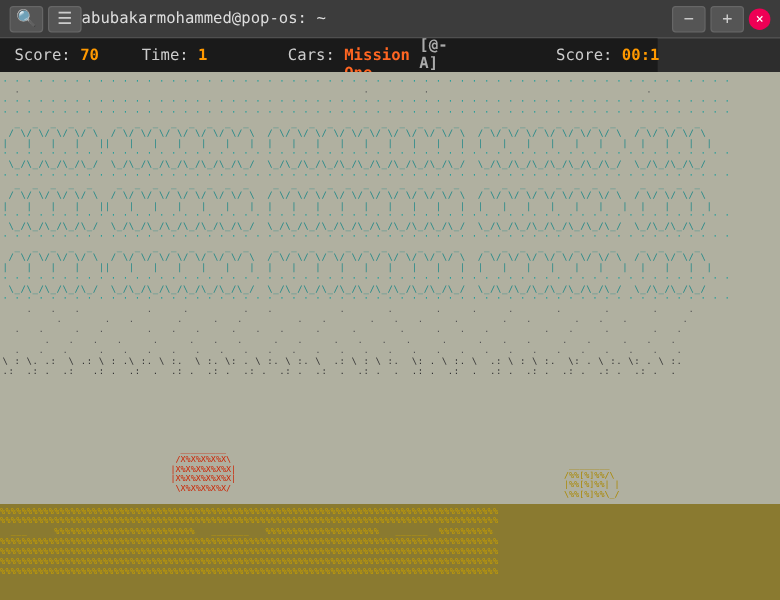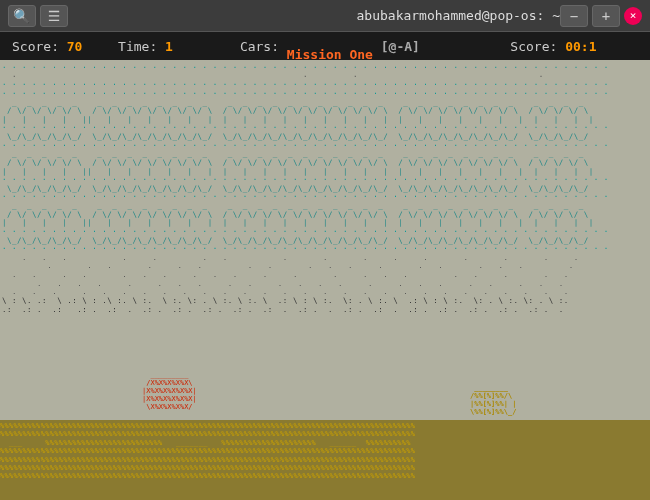--- a/index.html
+++ b/index.html
@@ -11,21 +11,21 @@
       height: 32px;
       background: #3c3c3c;
       display: flex;
       align-items: center;
       justify-content: space-between;
       padding: 0 8px;
       border-bottom: 1px solid #555;
     }
     #titlebar-title {
       flex: 1;
-      text-align: right;
+      text-align: left;
       color: #ddd;
       font-size: 13px;
     }
     .tb-btn {
       width: 28px;
       height: 22px;
       background: #555;
       border: 1px solid #666;
       border-radius: 3px;
       display: flex;
@@ -34,21 +34,21 @@
       color: #ccc;
       font-size: 14px;
       cursor: pointer;
     }
     .tb-btn.close { background: #e05; color: white; border-radius: 50%; width: 18px; height: 18px; font-size: 11px; border: none; }
     .tb-btn.minimize { background: #555; }
     .tb-btn.maximize { background: #555; }
 
     
     #statusbar {
-      width: 650px;
+      width: 548px;
       height: 28px;
       background: #1a1a1a;
       display: flex;
       align-items: center;
       padding: 0 12px;
       font-size: 13px;
       color: #ccc;
       gap: 0;
     }
     #statusbar .label { color: #ccc; }
@@ -205,21 +205,21 @@
  \X%X%X%X%X/</div>
     <div style="color:#00aacc;font-size:7px;line-height:1.15;white-space:pre;">  _________
  /X%X%X%X%X\
 |%X|     |X%|
 |%X| [%] |X%|
  \_|_____|_/</div>
     <div style="color:#333;font-size:7px;line-height:1.15;white-space:pre;">  (o)   (o)</div>
   </div>
 
   <div id="enemy-car">
-    <div style="color:#aa8800;font-size:7px;line-height:1.15;white-space:pre;font-weight:bold;"> ________
+    <div style="color:#aa8800;font-size:7px;line-height:1.15;white-space:pre;"> ________
 /%%[%]%%/\
 |%%[%]%%| |
 \%%[%]%%\_/</div>
     <div style="color:#333;font-size:7px;line-height:1.15;white-space:pre;"> (o)  (o)</div>
   </div>
 
   <div id="ground-area">
     <div id="ground-text" style="color:#c9a000;">%%%%%%%%%%%%%%%%%%%%%%%%%%%%%%%%%%%%%%%%%%%%%%%%%%%%%%%%%%%%%%%%%%%%%%%%%%%%%%%%%%%%%%%%%%%%
 %%%%%%%%%%%%%%%%%%%%%%%%%%%%%%%%%%%%%%%%%%%%%%%%%%%%%%%%%%%%%%%%%%%%%%%%%%%%%%%%%%%%%%%%%%%%
   ___     %%%%%%%%%%%%%%%%%%%%%%%%%%   _______   %%%%%%%%%%%%%%%%%%%%%   ______  %%%%%%%%%%

